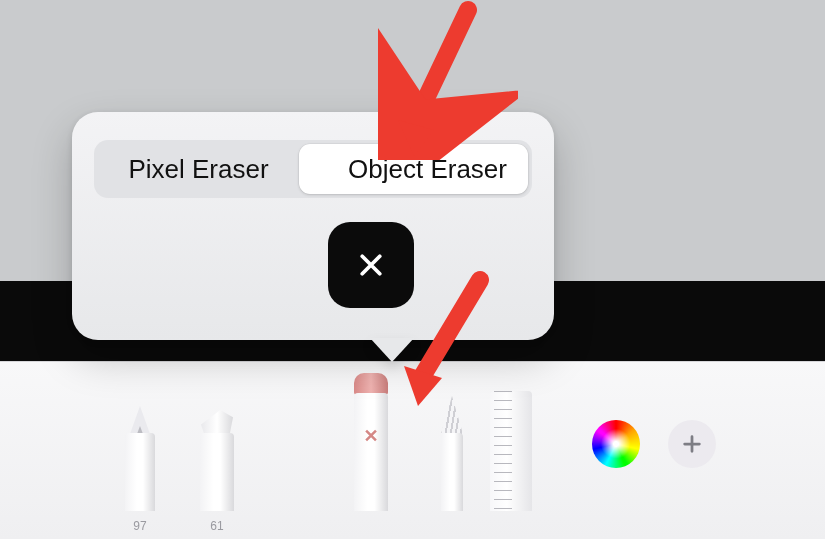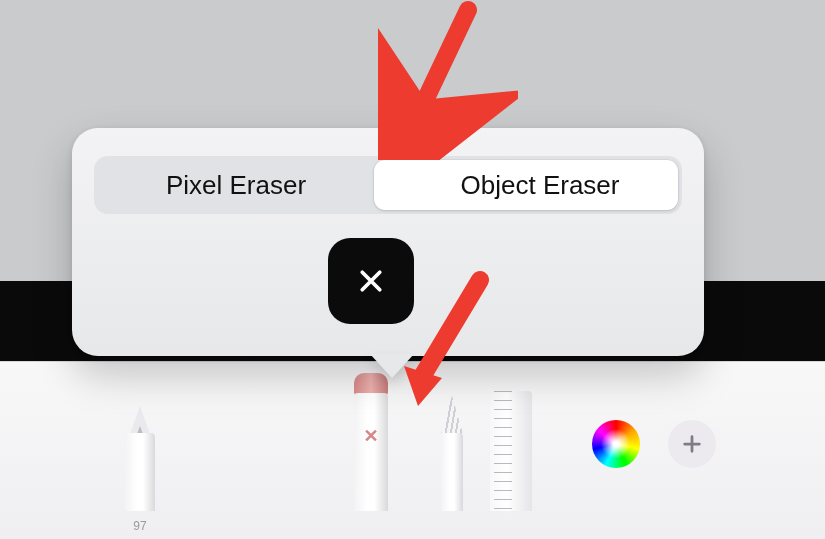--- a/index.html
+++ b/index.html
@@ -169,22 +169,22 @@
     width:48px;height:48px;border-radius:50%;
     top:58px;
     background:#eceaef;
     display:flex;align-items:center;justify-content:center;
   }
   .add-btn svg{width:22px;height:22px;}
 
   
   .popover {
     position:absolute;
-    left:72px; top:128px;
-    width:632px; height:228px;
+    left:72px; top:112px;
+    width:482px; height:228px;
     background: linear-gradient(#f3f3f5,#e7e8ea);
     border-radius:26px;
     box-shadow: 0 18px 40px rgba(0,0,0,0.22), 0 2px 6px rgba(0,0,0,0.12);
   }
   .popover::after{
     content:"";
     position:absolute;
     bottom:-22px;
     left:298px;
     width:0;height:0;
@@ -240,20 +240,25 @@
 <div class="dark-bar"></div>
 
 <div class="tool-palette">
 
   <div class="tool-slot pen" style="left:110px">
     <div class="pen-tip"></div>
     <div class="tool-body"></div>
     <div class="size-label">97</div>
   </div>
 
+  <div class="tool-slot marker" style="left:187px">
+    <div class="marker-tip"></div>
+    <div class="tool-body"></div>
+    <div class="size-label">61</div>
+  </div>
 
 
   <div class="tool-slot eraser" style="left:341px; top:4px">
     <div class="eraser-cap"></div>
     <div class="tool-body">
         <span class="x-mark">✕</span>
       </div>
   </div>
 
   <div class="tool-slot lasso" style="left:422px">

